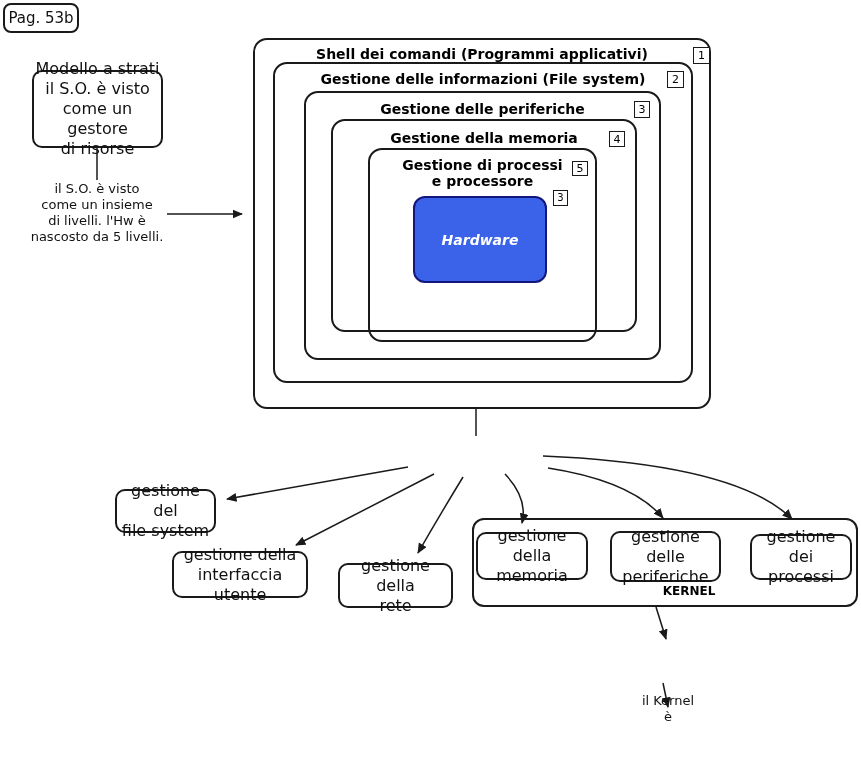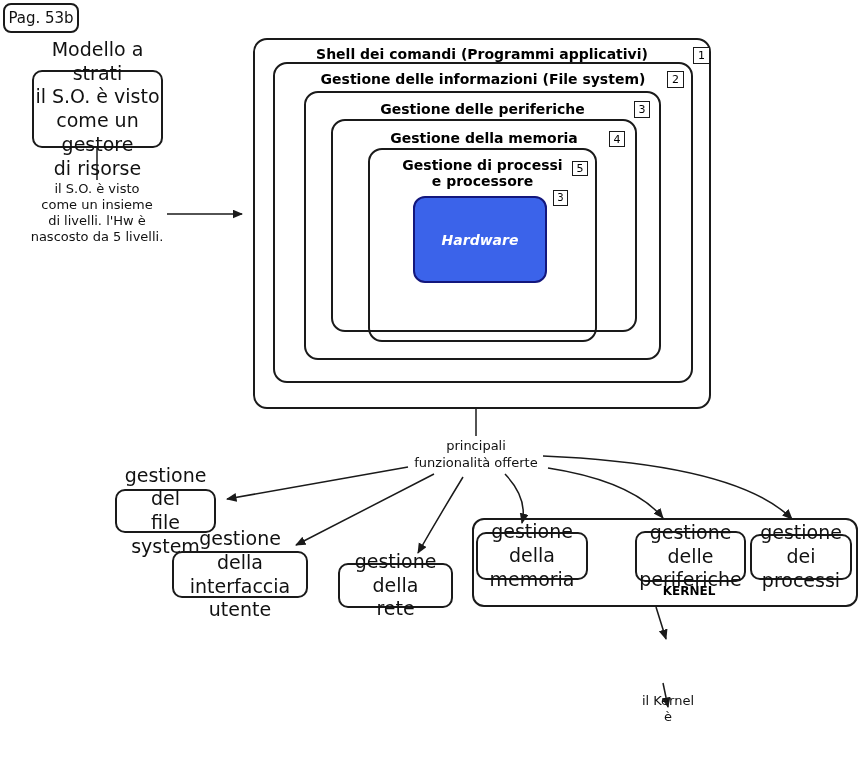--- a/index.html
+++ b/index.html
@@ -44,30 +44,30 @@
   .b1 { left:693px; top:47px;  width:17px; height:17px; }
   .b2 { left:667px; top:71px;  width:17px; height:17px; }
   .b3 { left:634px; top:101px; width:16px; height:17px; }
   .b4 { left:609px; top:131px; width:16px; height:16px; }
   .b5 { left:572px; top:161px; width:16px; height:15px; }
   .bhw { left:553px; top:190px; width:15px; height:16px; font-size:10px; }
 
   .small-box {
     position:absolute; border:2px solid #1a1a1a; border-radius:10px; background:#ffffff;
     box-sizing:border-box; display:flex; align-items:center; justify-content:center;
-    text-align:center; font-size:19px; line-height:1.25; white-space:pre-line;
+    text-align:center; font-size:16px; line-height:1.25; white-space:pre-line;
   }
   .pag     { left:3px;   top:3px;   width:76px;  height:30px; border-radius:8px; font-size:15px; }
   .modello { left:32px;  top:70px;  width:131px; height:78px; }
   .fs      { left:115px; top:489px; width:101px; height:44px; }
   .ui      { left:172px; top:551px; width:136px; height:47px; }
   .rete    { left:338px; top:563px; width:115px; height:45px; }
   .kernel  { left:472px; top:518px; width:386px; height:89px; border-radius:12px; background:transparent; }
   .kmem    { left:476px; top:532px; width:112px; height:48px; }
-  .kper    { left:635px; top:531px; width:111px; height:51px; }
+  .kper    { left:610px; top:531px; width:111px; height:51px; }
   .kpro    { left:750px; top:534px; width:102px; height:46px; }
   .nucleo  { left:600px; top:716px; width:143px; height:50px; }
 
   .note-text {
     position:absolute; text-align:center; font-size:13px; line-height:1.23;
     white-space:pre-line; color:#111;
   }
   .levels-note { left:16px;  top:181px; width:162px; }
   .hub         { left:376px; top:438px; width:200px; line-height:1.3; }
   .kernel-note { left:598px; top:649px; width:140px;margin-top:44px; }
@@ -140,22 +140,20 @@
     <span>Hardware</span>
   </div>
 
   <div class="badge b1">1</div>
   <div class="badge b2">2</div>
   <div class="badge b3">3</div>
   <div class="badge b4">4</div>
   <div class="badge b5">5</div>
   <div class="badge bhw">3</div>
 
-  <div class="note-text hub">principali
-funzionalità offerte</div>
 
   <div class="small-box fs">
     <span>gestione del
 file system</span>
   </div>
   <div class="small-box ui">
     <span>gestione della
 interfaccia utente</span>
   </div>
   <div class="small-box rete">

